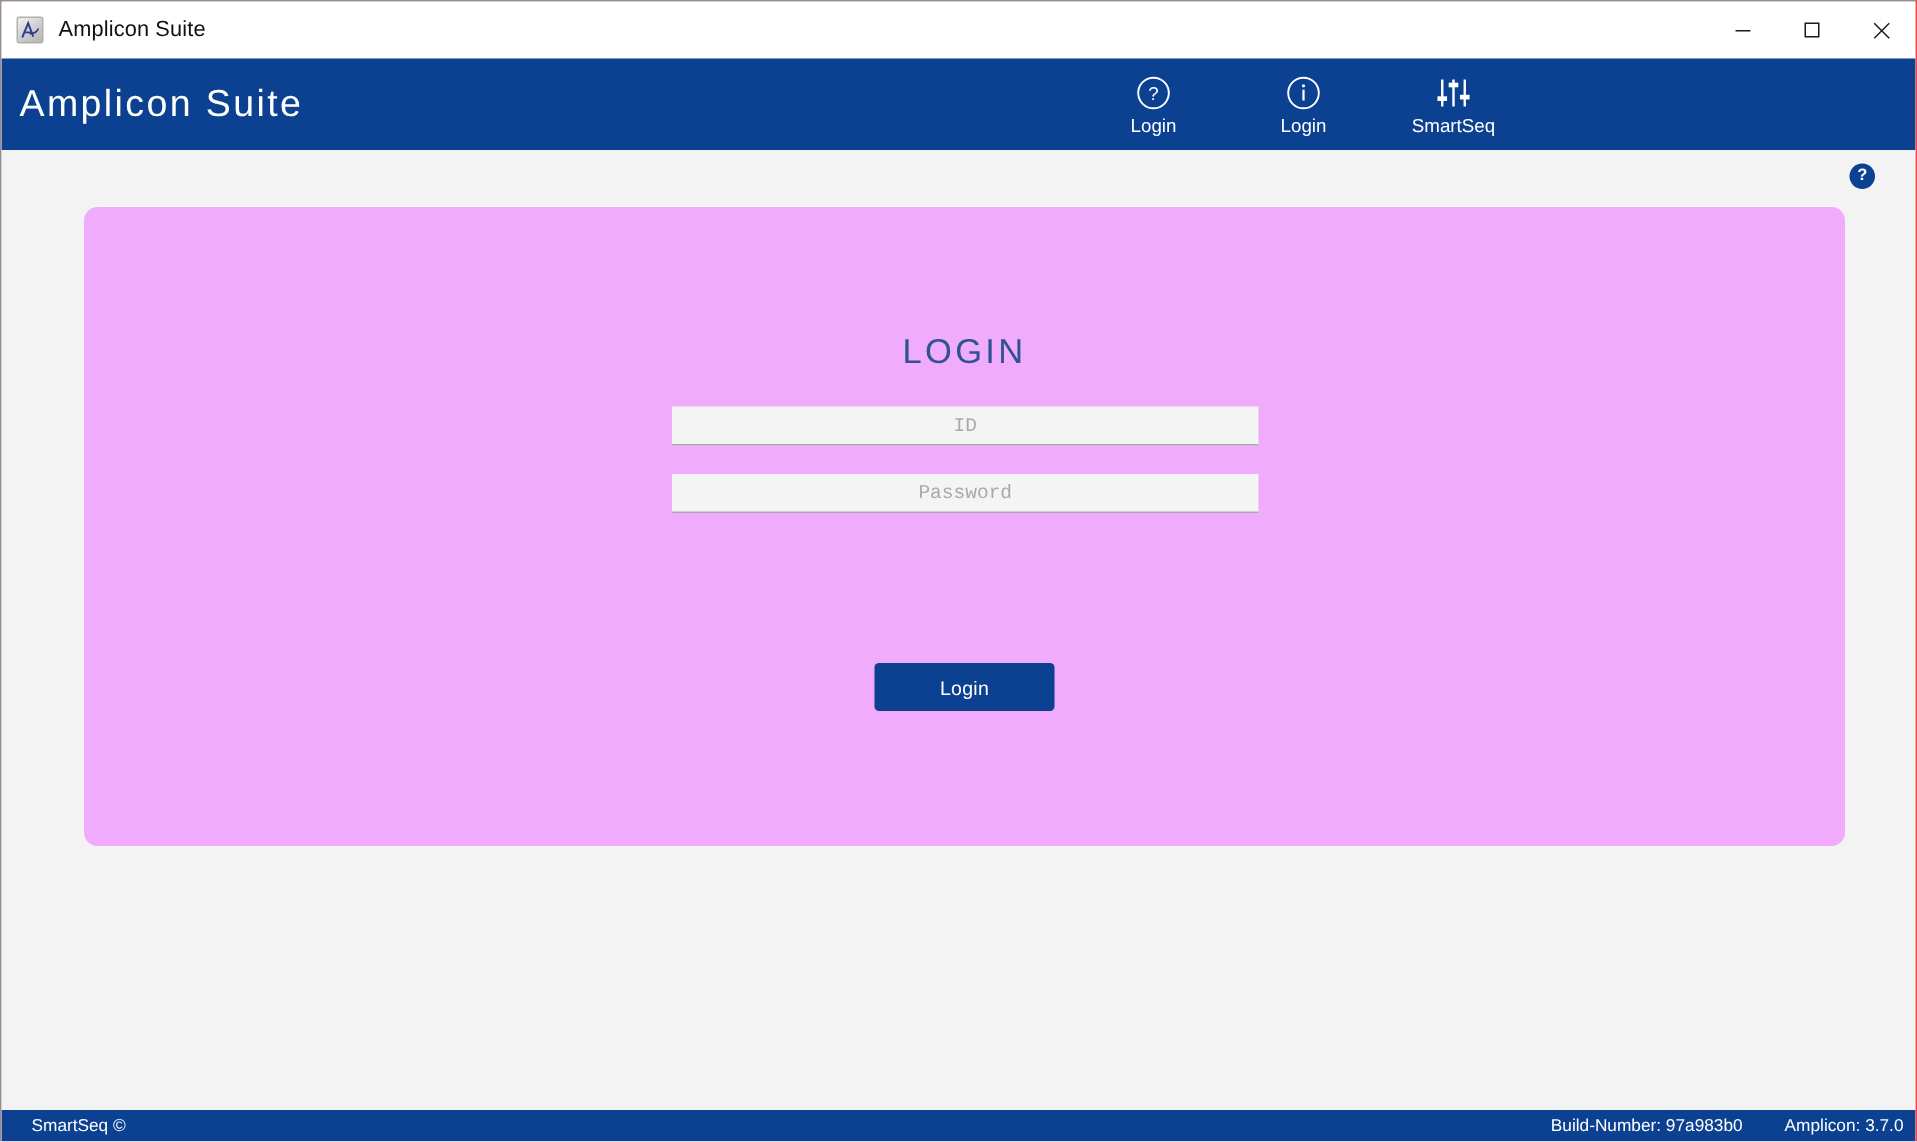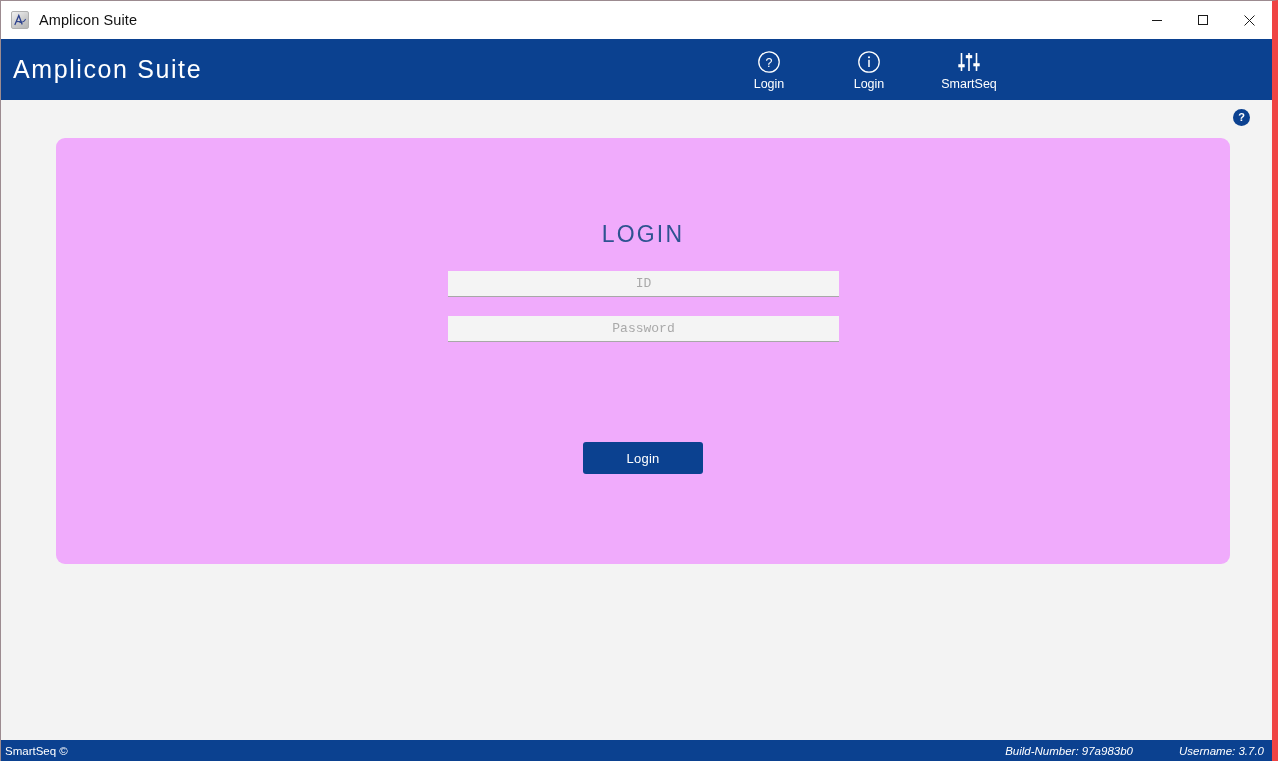--- a/index.html
+++ b/index.html
@@ -11,21 +11,21 @@
     background: #ffffff;
     font-family: "Liberation Sans", sans-serif;
   }
 
   #app-window {
     position: relative;
     width: 1278px;
     height: 761px;
     background: #f3f3f3;
     border-left: 1px solid #9c8b90;
-    border-right: 6px solid #ef4444;
+    border-right: 1px solid #ef4444;
     border-top: 1px solid #9c8b90;
     overflow: hidden;
   }
 
   
   #title-bar {
     position: absolute;
     top: 0; left: 0; right: 0;
     height: 38px;
     background: #ffffff;
@@ -220,31 +220,30 @@
     position: absolute;
     left: 0; right: 0; bottom: 0;
     height: 21px;
     background: #0b4190;
     display: flex;
     align-items: center;
     color: #ffffff;
     font-size: 11.5px;
   }
   #status-left {
-    margin-left: 4px;
+    margin-left: 20px;
     white-space: nowrap;
   }
   #status-right {
     margin-left: auto;
     display: flex;
     align-items: center;
-    gap: 46px;
+    gap: 28px;
     margin-right: 8px;
     white-space: nowrap;
-    font-style: italic;
   }
 </style>
 </head>
 <body>
 
 <div id="app-window">
 
   <div id="title-bar">
     <div id="app-icon">
       <svg width="14" height="14" viewBox="0 0 14 14">
@@ -341,17 +340,17 @@
 
       <button id="login-button">Login</button>
 
     </div>
   </div>
 
   <div id="status-bar">
     <span id="status-left">SmartSeq ©</span>
     <span id="status-right">
       <span>Build-Number: 97a983b0</span>
-      <span>Username: 3.7.0</span>
+      <span>Amplicon: 3.7.0</span>
     </span>
   </div>
 
 </div>
 
 </body></html>

